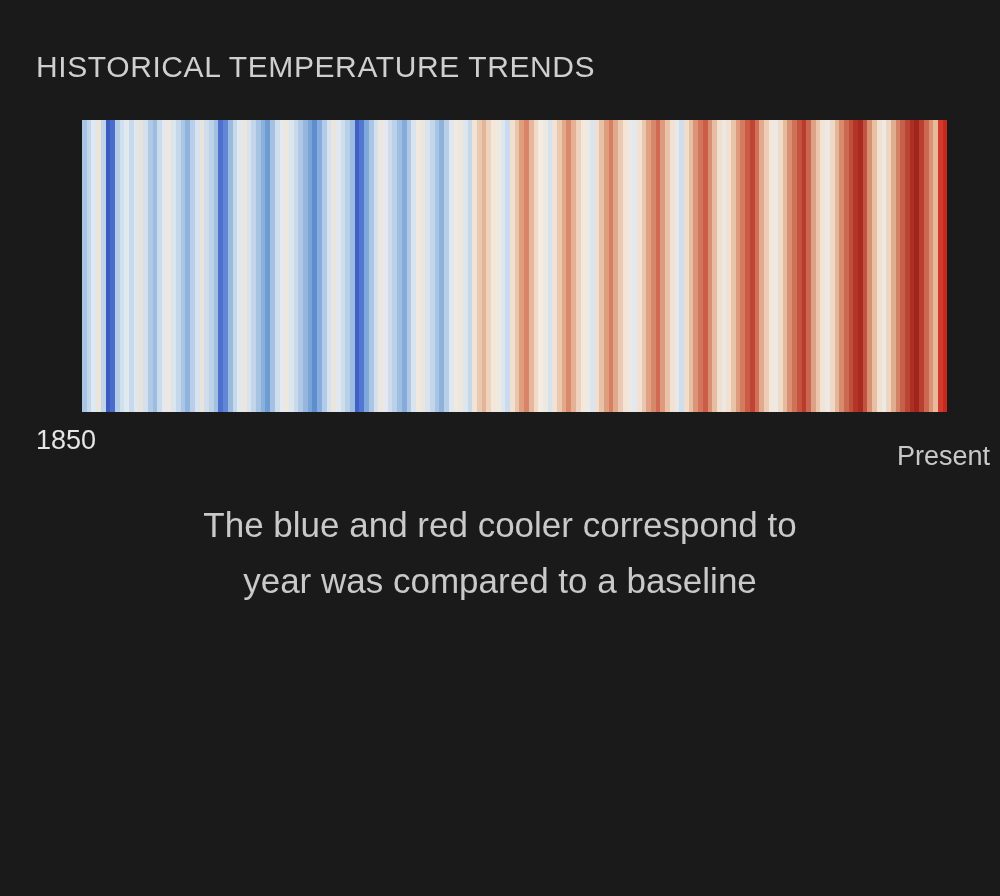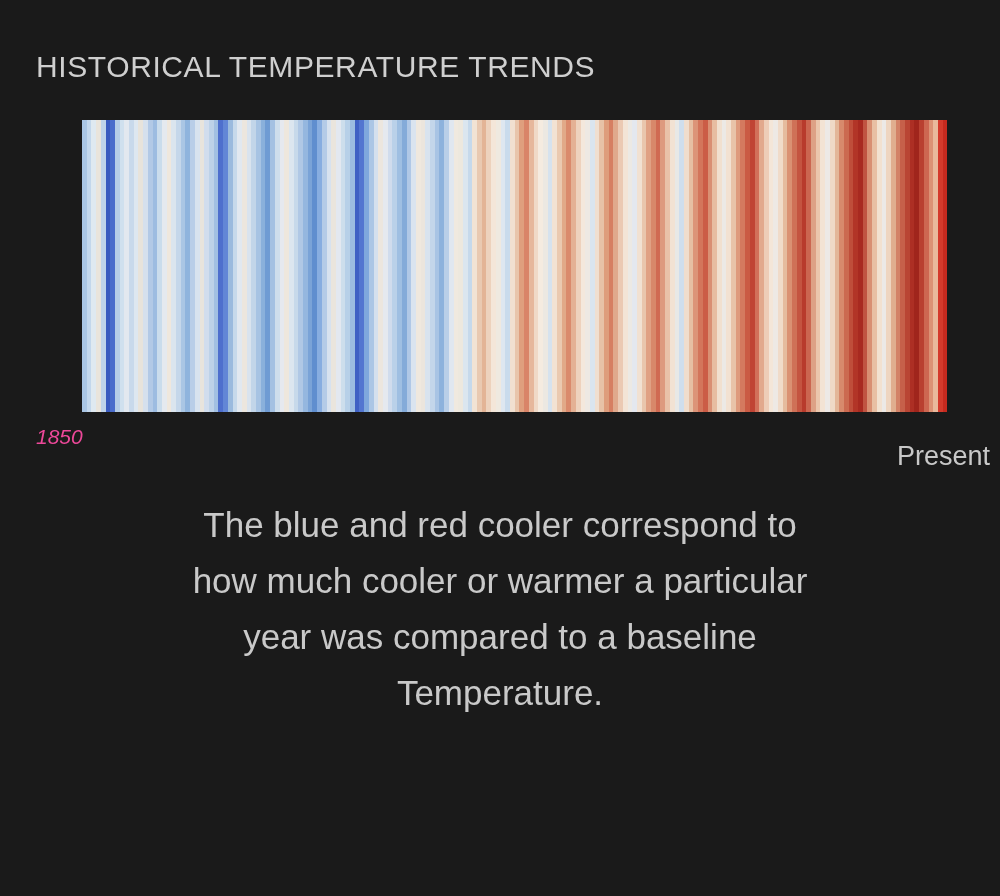--- a/index.html
+++ b/index.html
@@ -50,23 +50,22 @@
     position: absolute;
     left: 0;
     top: 425px;
     width: 1000px;
     height: 40px;
   }
   .axis-left {
     position: absolute;
     left: 36px;
     top: 0;
-    font-size: 21px;
-    color: #ec4899;
-    font-style: italic;
+    font-size: 27px;
+    color: #e5e5e5;
   }
   .axis-right {
     position: absolute;
     right: 10px;
     top: 16px;
     font-size: 27px;
     color: #c8c8c8;
   }
   .caption {
     position: absolute;
@@ -277,18 +276,16 @@
       </div>
   </div>
 
   <div class="axis">
     <span class="axis-left">1850</span>
     <span class="axis-right">Present</span>
   </div>
 
   <div class="caption" id="caption">
       <span class="caption-line">The blue and red cooler correspond to</span>
-      <span class="caption-line">how much cooler or warmer a particular</span>
       <span class="caption-line">year was compared to a baseline</span>
-      <span class="caption-line">Temperature.</span>
     </div>
 
 </div>
 
 </body></html>

